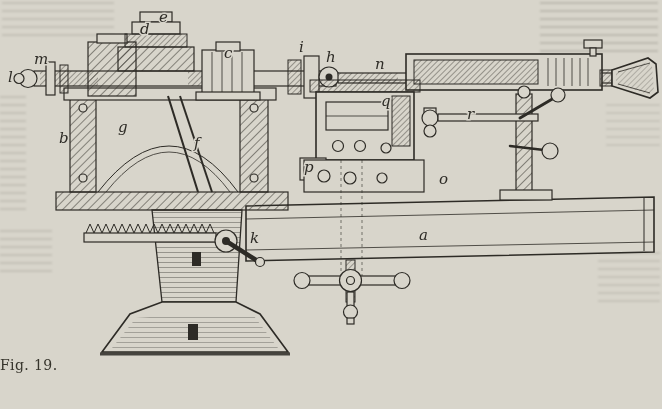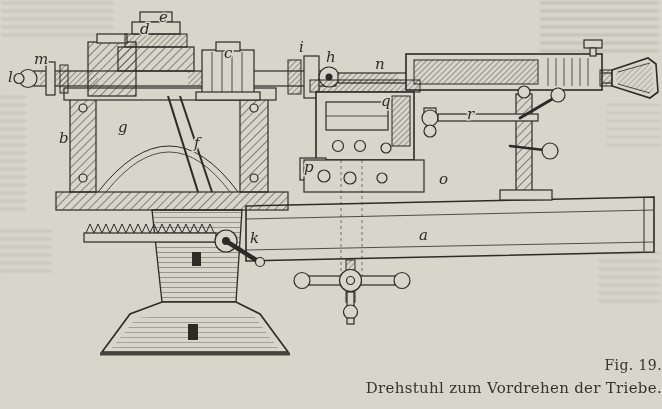--- a/index.html
+++ b/index.html
@@ -33,21 +33,21 @@
     font-family:"DejaVu Serif", serif;
     font-style:italic;
     font-size:15px;
     fill:var(--ink);
     stroke:var(--paper);
     stroke-width:3px;
     paint-order:stroke;
   }
 
   .caption{
-    position:absolute;left:0;width:662px;text-align:right;
+    position:absolute;left:0;width:662px;text-align:left;
     color:var(--caption);
   }
   #caption1{top:357px;font-size:14px;letter-spacing:.4px;}
   #caption2{top:379px;font-size:15px;letter-spacing:.3px;}
 
   
   .bleed{
     position:absolute;pointer-events:none;opacity:.45;
     background:repeating-linear-gradient(to bottom, rgba(99,96,86,.38) 0 2px, rgba(0,0,0,0) 2px 8px);
     filter:blur(1.3px);
@@ -249,14 +249,13 @@
         <text x="381" y="106" class="part-label">q</text>
         <text x="467" y="119" class="part-label">r</text>
         <text x="304" y="172" class="part-label">p</text>
         <text x="439" y="184" class="part-label">o</text>
         <text x="250" y="243" class="part-label">k</text>
         <text x="419" y="240" class="part-label">a</text>
       </g>
   </svg>
 
   <div class="caption" id="caption1">Fig. 19.</div>
-  <div class="caption" id="caption2">Drehstuhl zum Vordrehen der Triebe.</div>
 </div>
 
 </body></html>

